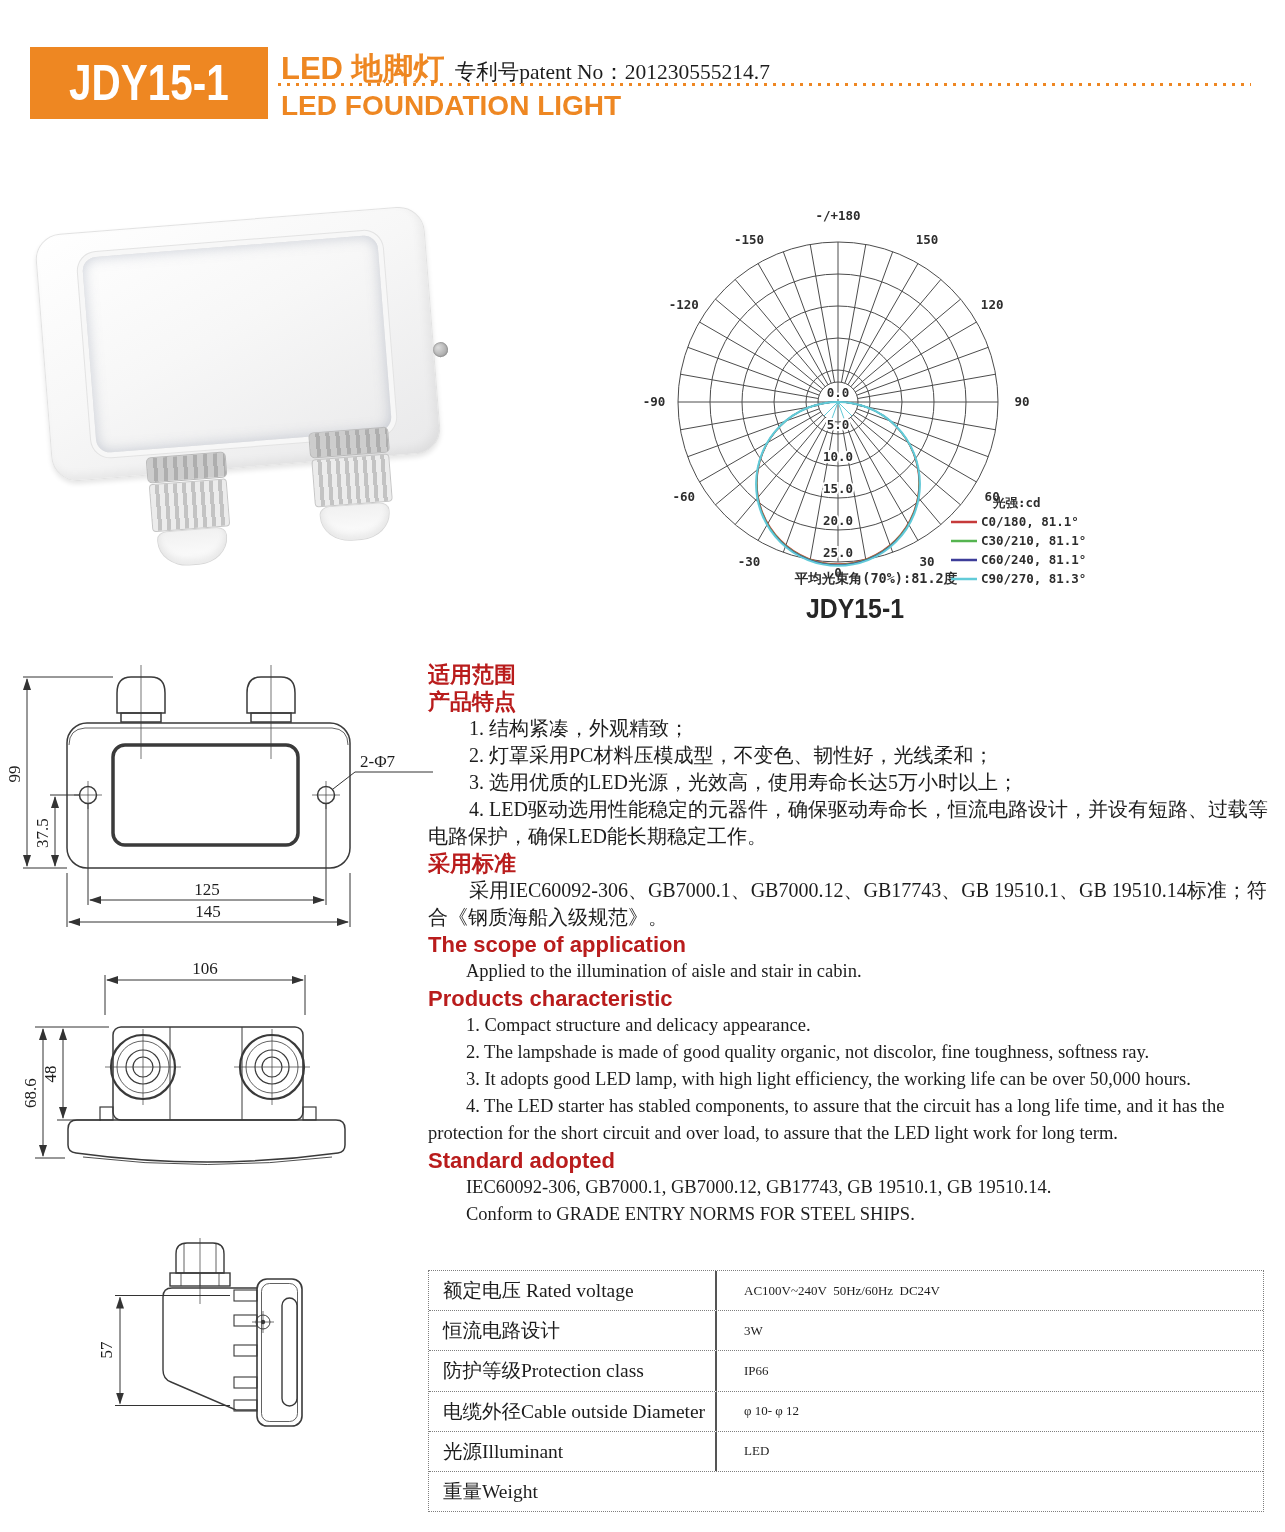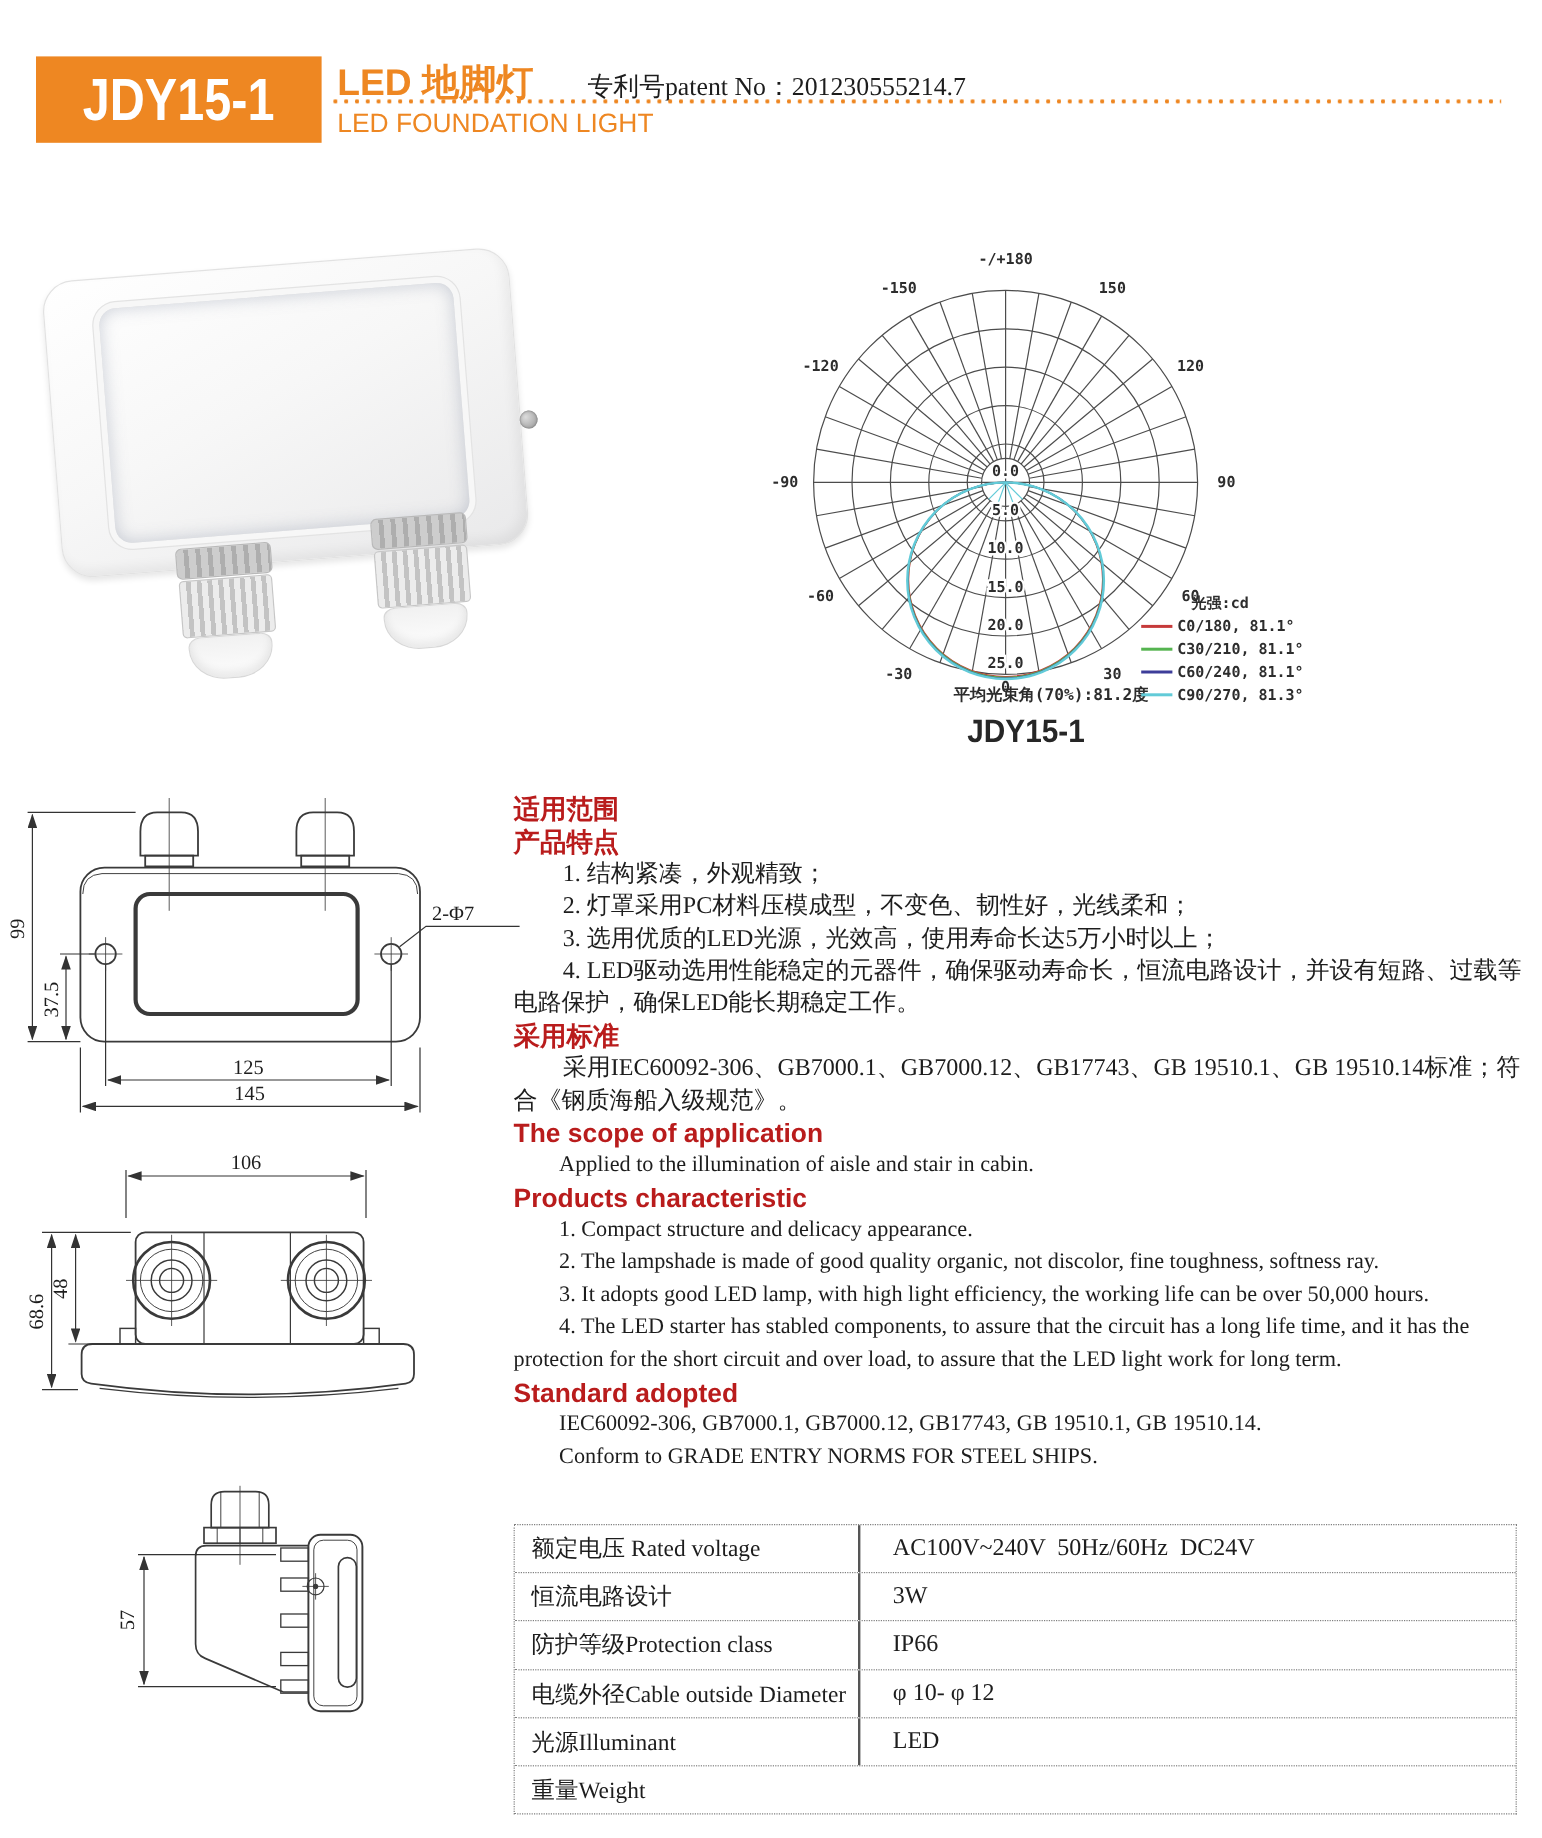--- a/index.html
+++ b/index.html
@@ -4,28 +4,28 @@
 <style>
   html,body{margin:0;padding:0;background:#fff;}
   .page{position:relative;width:1285px;height:1532px;background:#ffffff;overflow:hidden;
         font-family:"Liberation Serif",serif;color:#1d1d1d;}
 
   
   .model-badge{position:absolute;left:30px;top:47px;width:238px;height:72px;background:#EE8722;
                display:flex;align-items:center;justify-content:center;}
   .model-badge span{font-family:"Liberation Sans",sans-serif;font-weight:700;font-size:46px;color:#fff;
                letter-spacing:0px;transform:scaleX(.88) scaleY(1.08);}
-  .title-row{position:absolute;left:281px;top:48px;display:flex;align-items:baseline;white-space:nowrap;gap:35px;}
+  .title-row{position:absolute;left:281px;top:48px;display:flex;align-items:baseline;white-space:nowrap;}
   .cn-title{font-family:"Liberation Sans",sans-serif;font-weight:700;font-size:31px;color:#EE8722;}
   .patent{font-size:21.5px;color:#1d1d1d;margin-left:10px;}
   .dotline{position:absolute;left:277px;top:82px;width:974px;height:5px;
            background-image:radial-gradient(circle 1.7px at 2.5px 2.5px,#EE8722 1.6px,transparent 2px);
            background-size:9px 5px;background-repeat:repeat-x;}
   .en-title{position:absolute;left:281px;top:90px;font-family:"Liberation Sans",sans-serif;
-            font-weight:400;font-size:22px;color:#EE8722;white-space:nowrap;}
+            font-weight:700;font-size:28px;color:#EE8722;white-space:nowrap;}
 
   
   .photo{position:absolute;left:15px;top:172px;width:455px;height:445px;}
   .fixture{position:absolute;left:28px;top:48px;width:390px;height:248px;transform:rotate(-4.5deg);}
   .fixture-body{position:absolute;left:0;top:0;right:0;bottom:0;border-radius:26px;
         background:linear-gradient(155deg,#ffffff 0%,#f7f7f7 45%,#e9e9ea 100%);
         border:1px solid #e2e2e2;
         box-shadow:0 3px 5px rgba(0,0,0,.10), inset -4px -5px 10px rgba(0,0,0,.05);}
   .lens{position:absolute;left:46px;top:26px;width:296px;height:196px;border-radius:14px;
         background:linear-gradient(140deg,#c9ced c 0%,#ccd1df 0%,#dfe2ec 45%,#eaecf2 70%,#d7dae5 100%);
@@ -63,21 +63,21 @@
   .cn{font-size:20px;}
   .en{font-size:18.5px;}
   .ind{text-indent:2.05em;}
 
   
   .spec{position:absolute;left:428px;top:1270px;width:834px;border:1.5px dotted #7f7f7f;}
   .t-row{display:flex;height:39.2px;align-items:center;border-bottom:1.5px dotted #7f7f7f;}
   .t-row:last-child{border-bottom:none;}
   .t-label{width:272px;padding-left:14px;font-size:19.5px;}
   .t-value{flex:1;height:100%;display:flex;align-items:center;padding-left:27px;
-           border-left:2px solid #555;font-size:20px;white-space:pre;}
+           border-left:2px solid #555;font-size:13px;white-space:pre;}
 </style>
 </head>
 <body>
 
 <div class="page">
 
   <svg width="0" height="0" style="position:absolute">
     <defs>
       <marker id="da" markerWidth="12" markerHeight="8" refX="11" refY="4" orient="auto-start-reverse" markerUnits="userSpaceOnUse">
         <path d="M0,0 L12,4 L0,8 z" fill="#333"></path>

